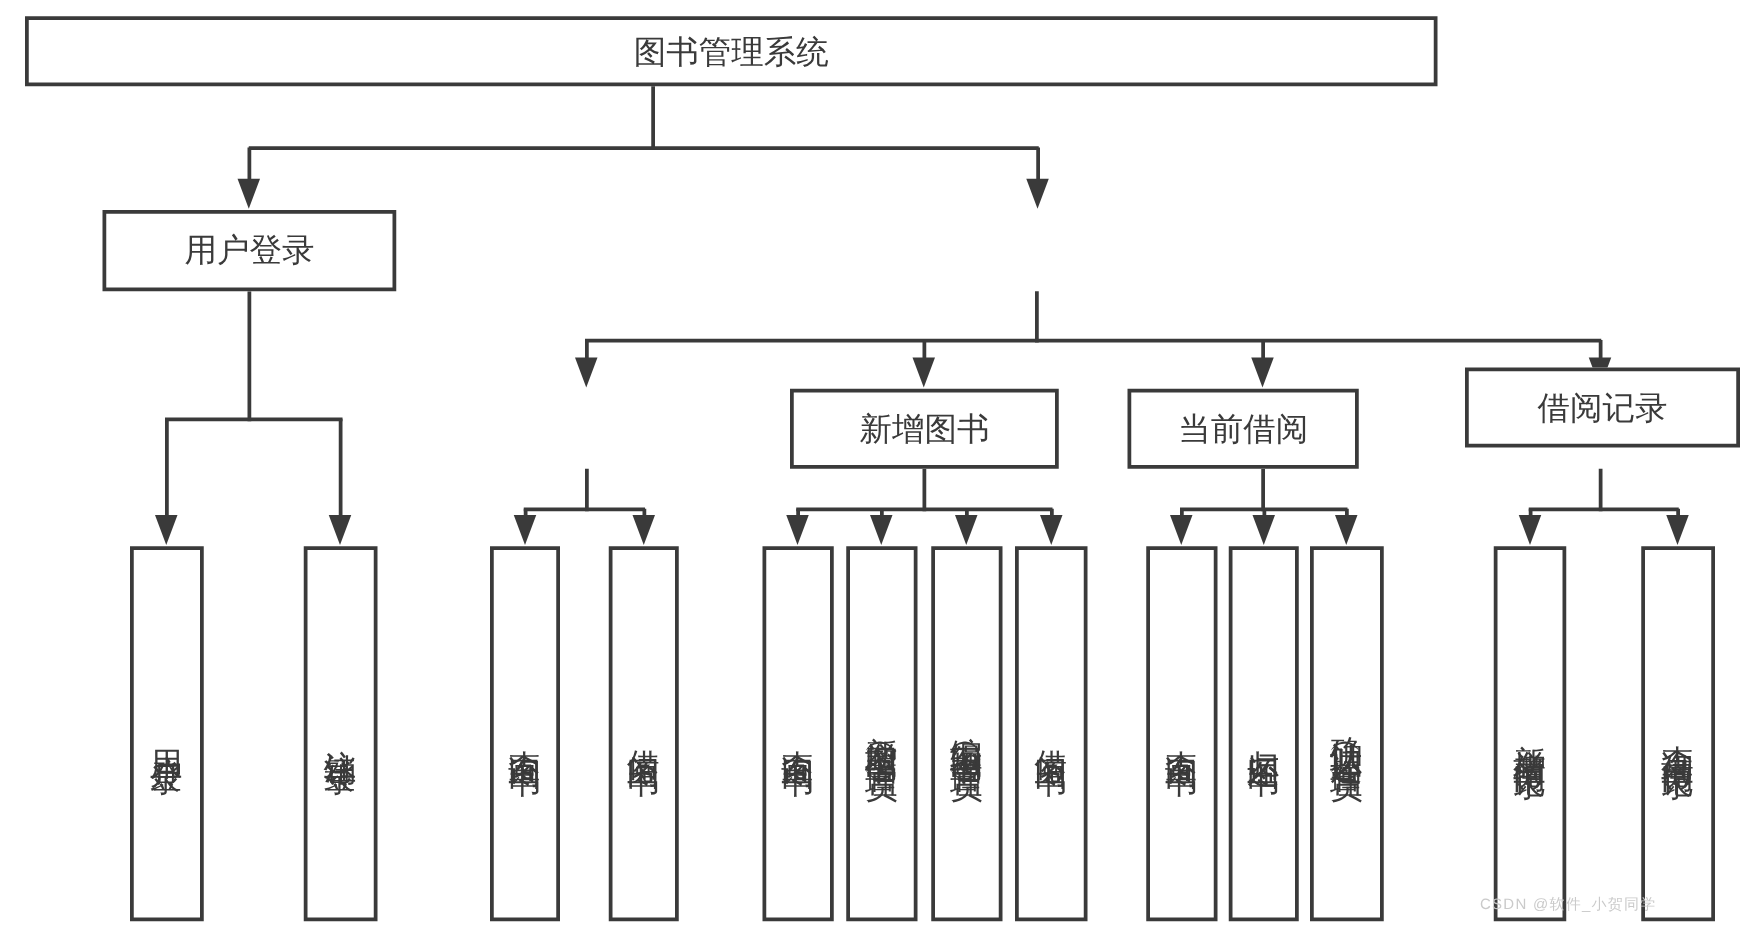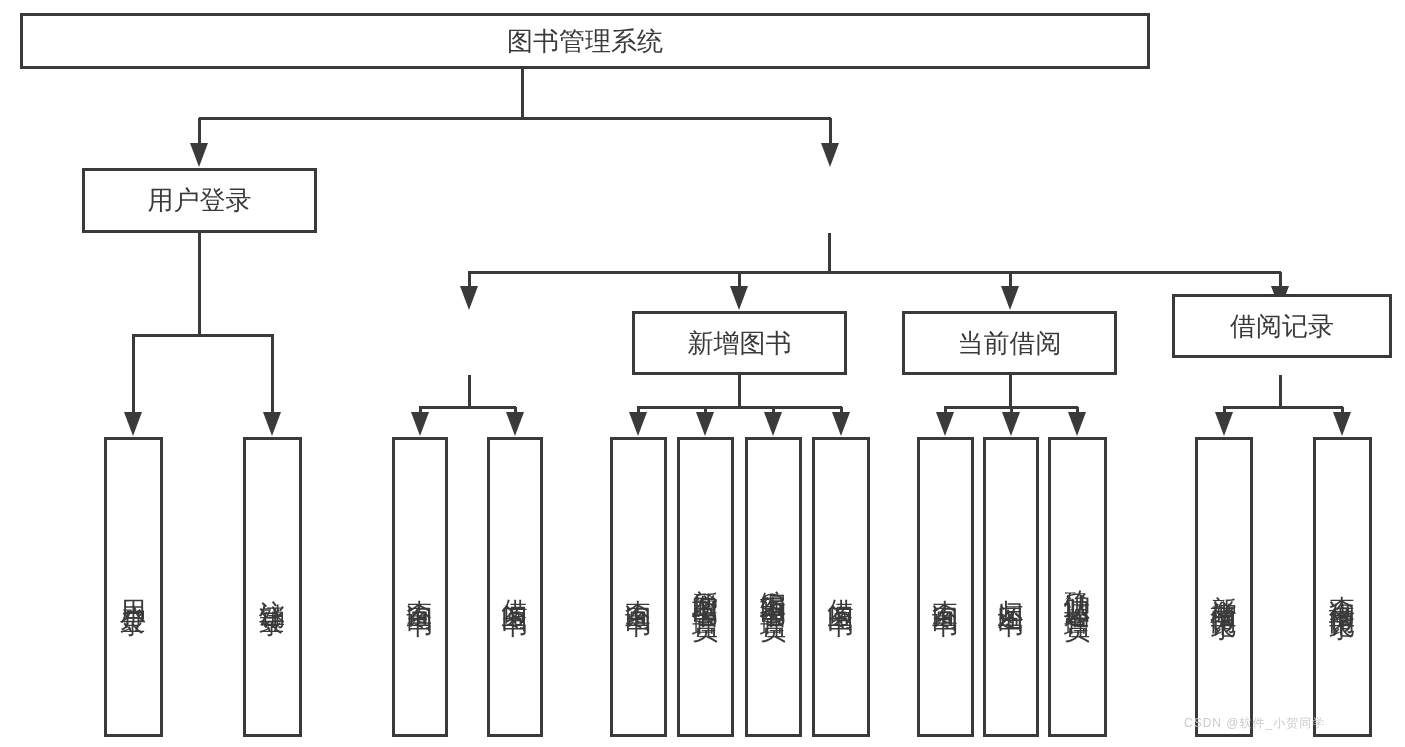--- a/index.html
+++ b/index.html
@@ -117,21 +117,21 @@
     <span class="lbl">图书管理系统</span>
   </div>
 
   <div class="box" style="left:82px;top:168px;width:235px;height:65px">
     <span class="lbl">用户登录</span>
   </div>
 
   <div class="box" style="left:632px;top:311px;width:215px;height:64px">
     <span class="lbl">新增图书</span>
   </div>
-  <div class="box" style="left:902px;top:311px;width:215px;height:64px">
+  <div class="box" style="left:902px;top:311px;width:185px;height:64px">
     <span class="lbl">当前借阅</span>
   </div>
   <div class="box" style="left:1172px;top:294px;width:220px;height:64px">
     <span class="lbl">借阅记录</span>
   </div>
 
   <div class="box v" style="left:104px;top:437px;width:59px;height:300px">
     <span class="lbl">用户登录</span>
   </div>
   <div class="box v" style="left:243px;top:437px;width:59px;height:300px">

